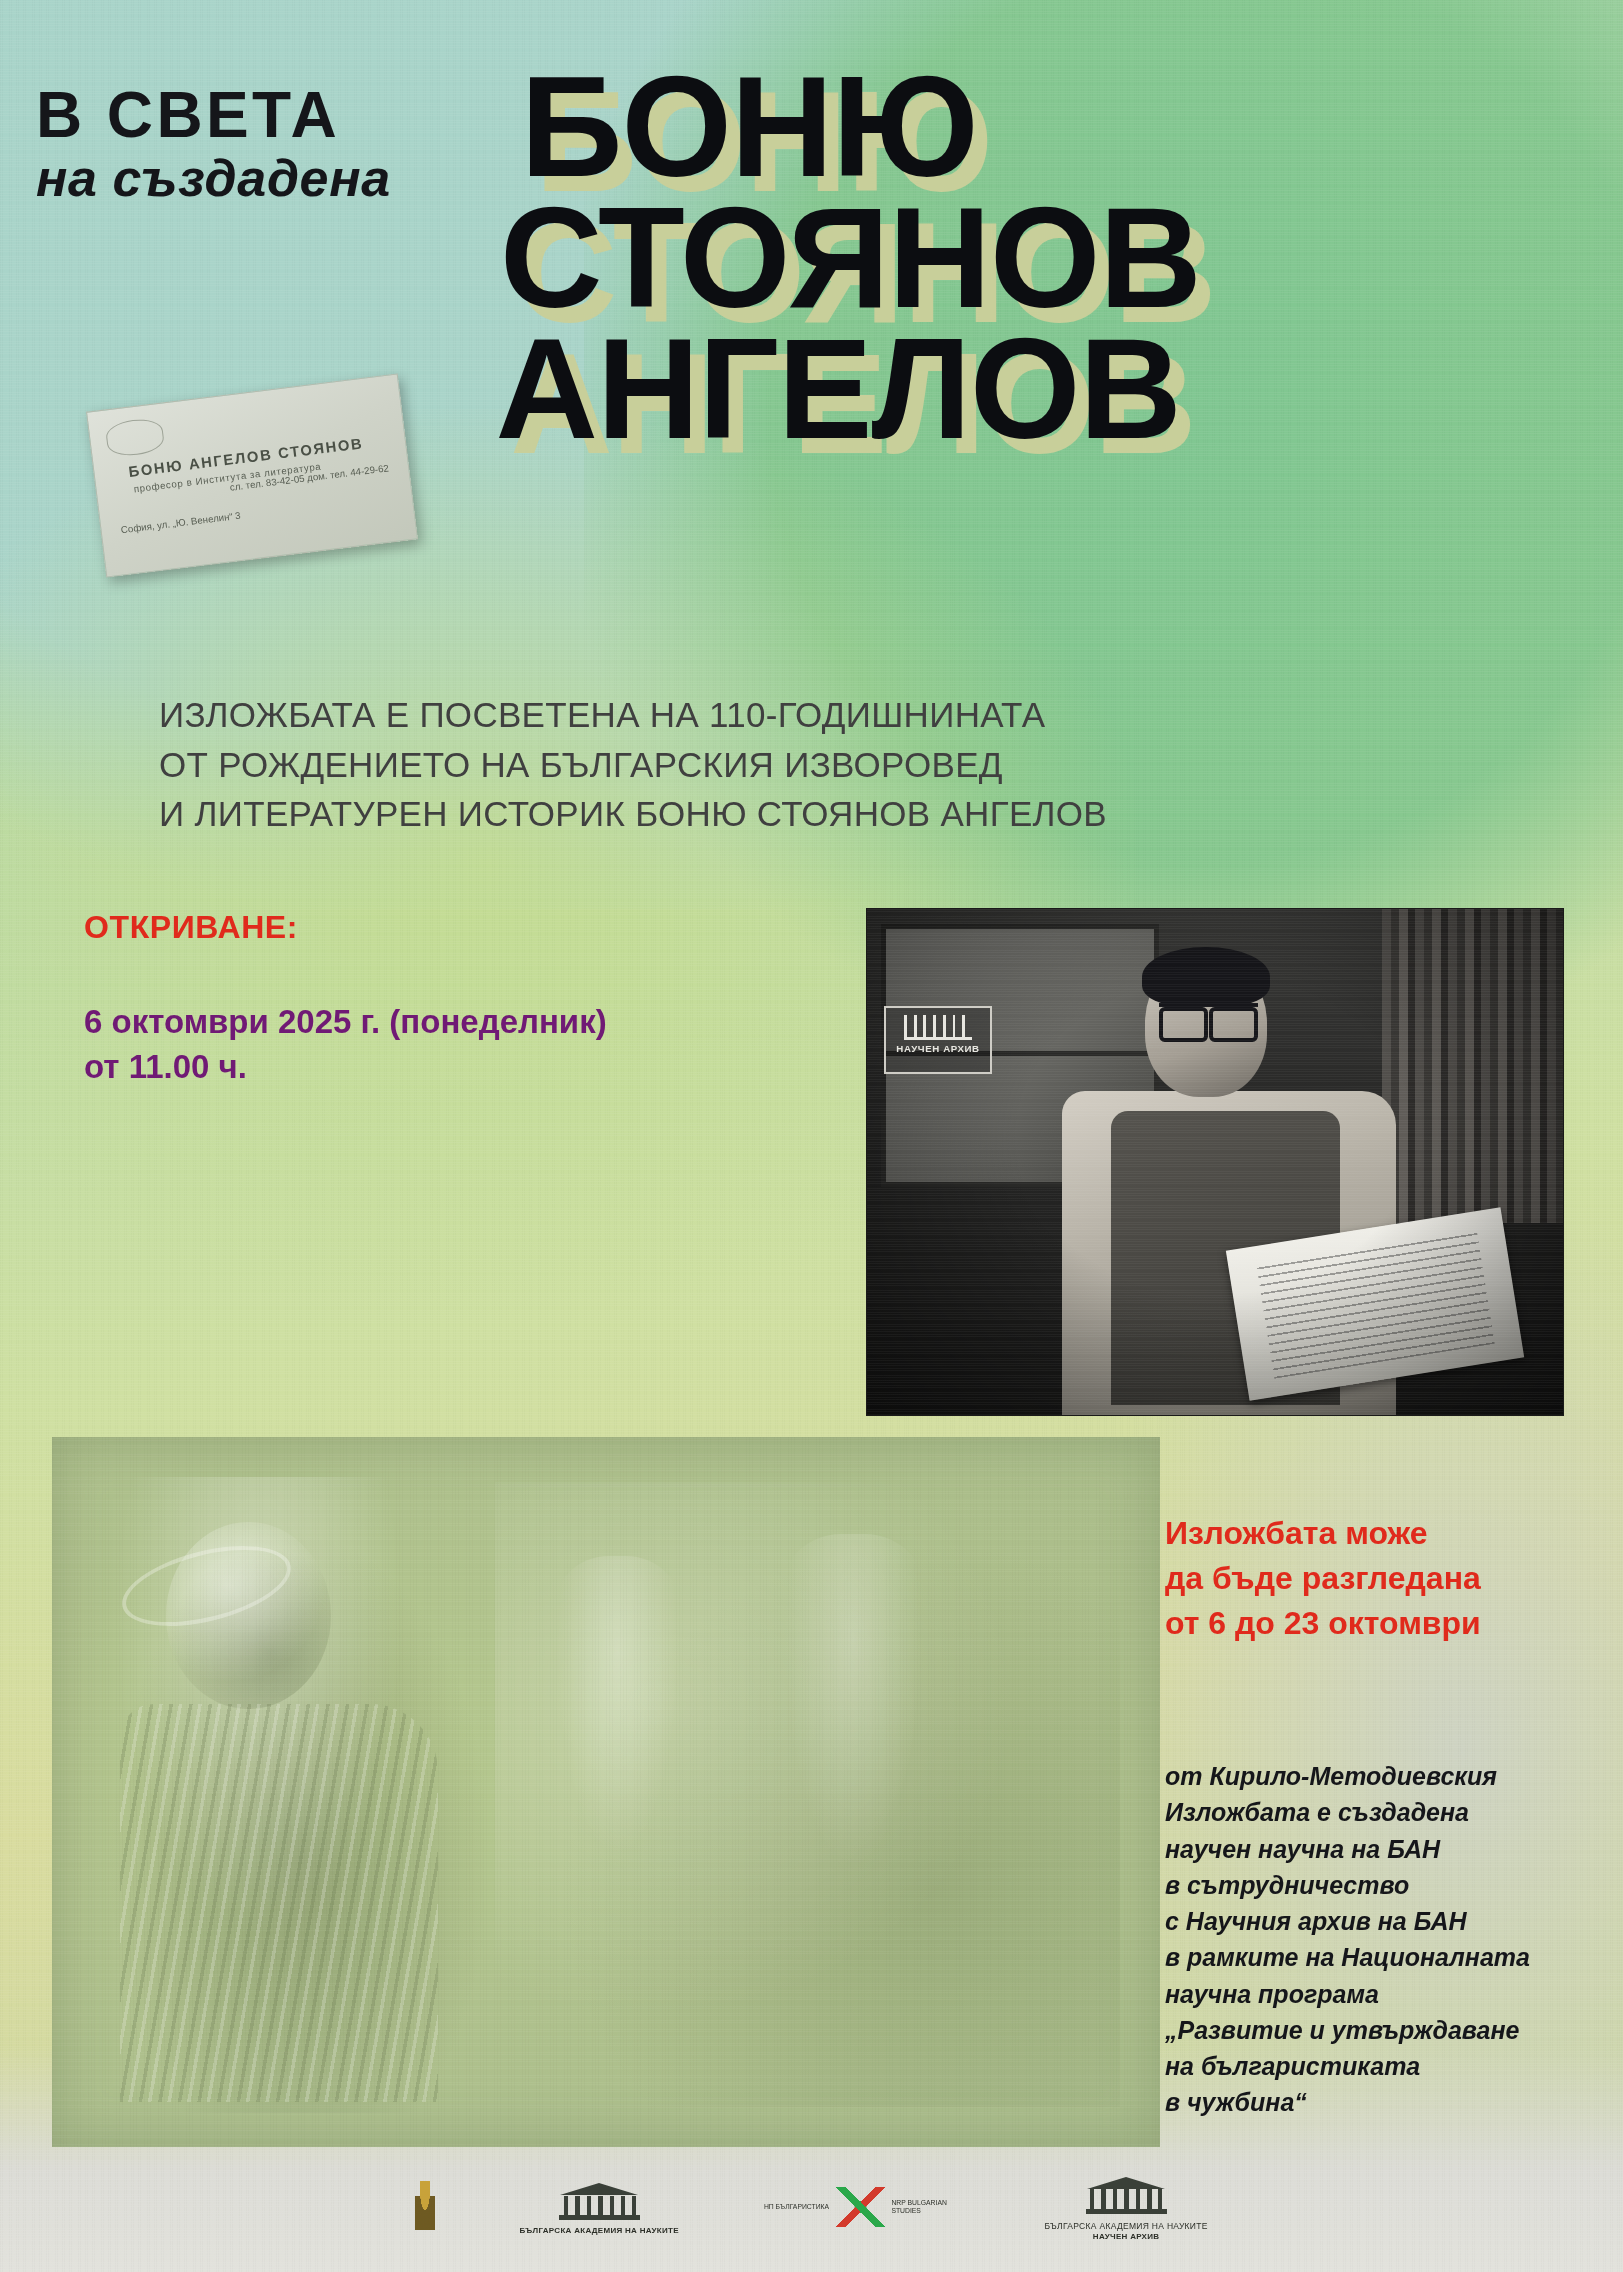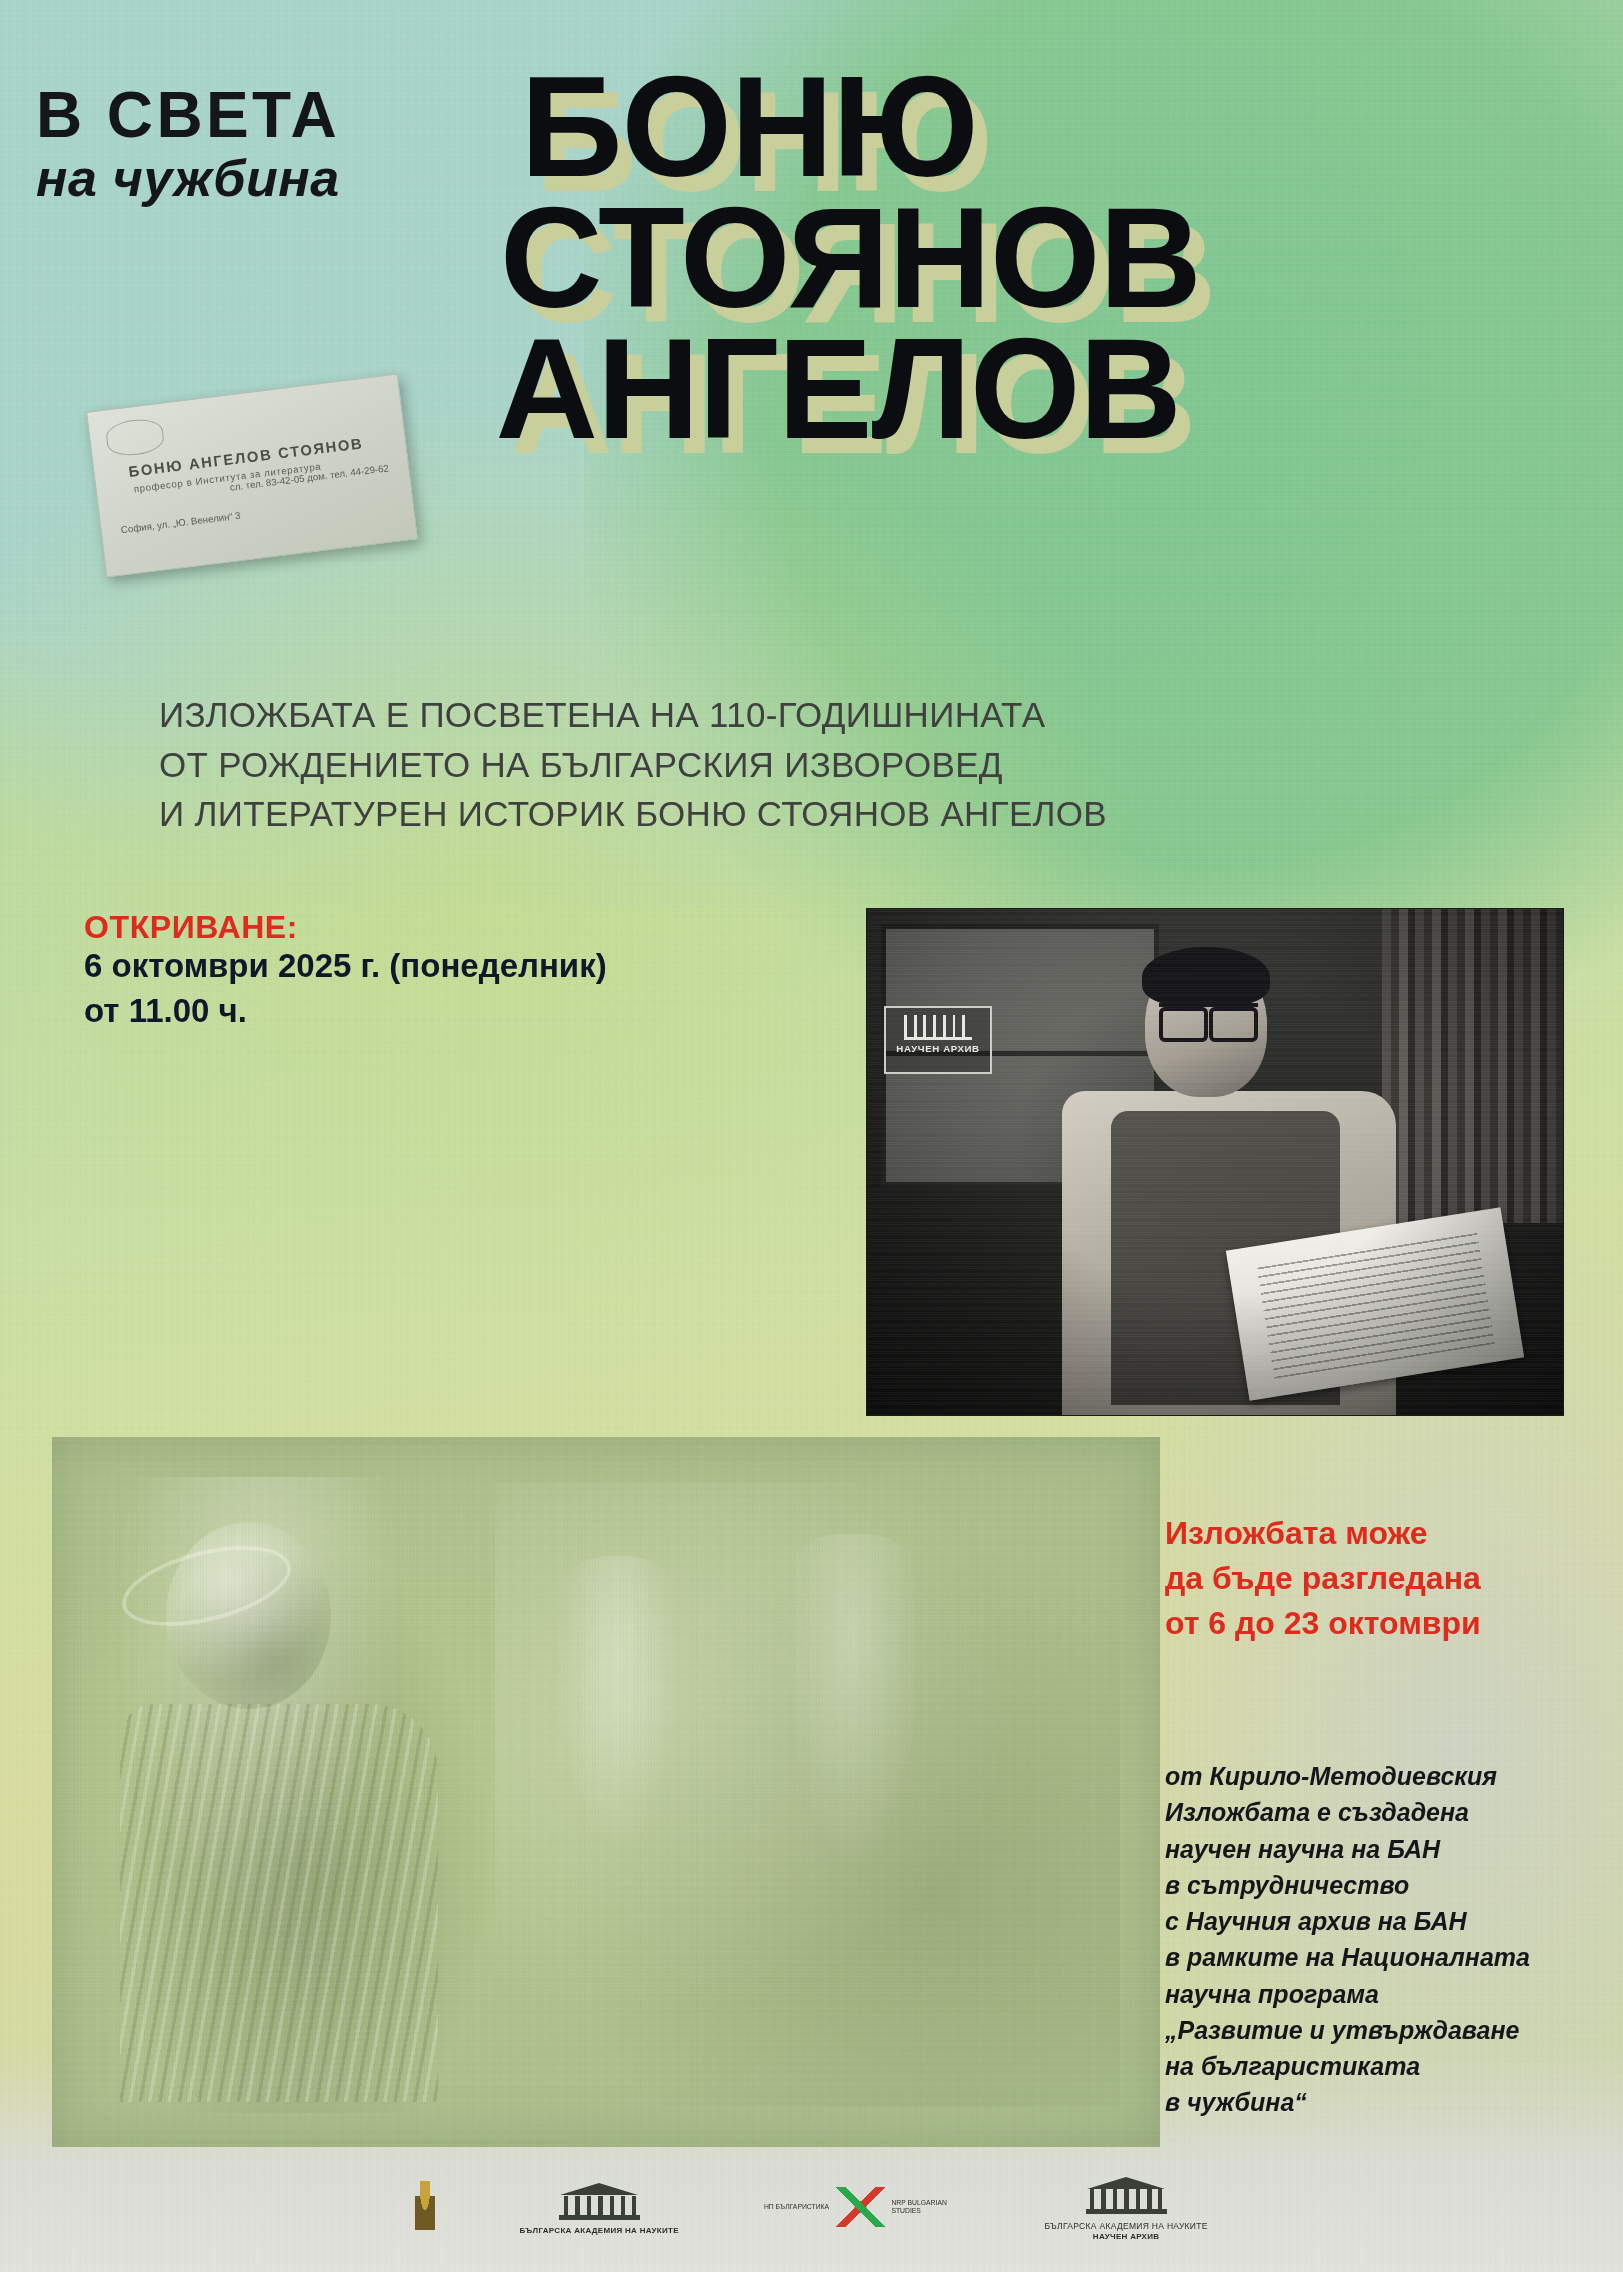--- a/index.html
+++ b/index.html
@@ -217,22 +217,22 @@
     left: 84px;
     top: 909px;
     color: #e02a1c;
     font-size: 32px;
     font-weight: 700;
     letter-spacing: 0.6px;
   }
   .opening-date {
     position: absolute;
     left: 84px;
-    top: 944px;
-    color: #0f172a;
+    top: 1000px;
+    color: #701a75;
     font-size: 33px;
     font-weight: 700;
     line-height: 1.35;
     width: 750px;
   }
   .venue {
     position: absolute;
     left: 84px;
     top: 1108px;
     color: #15161a;
@@ -609,21 +609,21 @@
   <div class="bg-base"></div>
   <div class="bg-teal-blob"></div>
   <div class="bg-green-blob"></div>
   <div class="bg-lime-blob"></div>
   <div class="bg-grey-right"></div>
   <div class="bg-grey-bottom"></div>
   <div class="bg-noise"></div>
 
   <div class="head-left">
     <div class="l1">В СВЕТА</div>
-    <div class="l2">на чужбина</div>
+    <div class="l2">на създадена</div>
   </div>
 
   <div class="bigname">
     <div class="row r1">
       <span class="shadow">БОНЮ</span>
       <span class="fg">БОНЮ</span>
     </div>
     <div class="row r2">
       <span class="shadow">СТОЯНОВ</span>
       <span class="fg">СТОЯНОВ</span>

